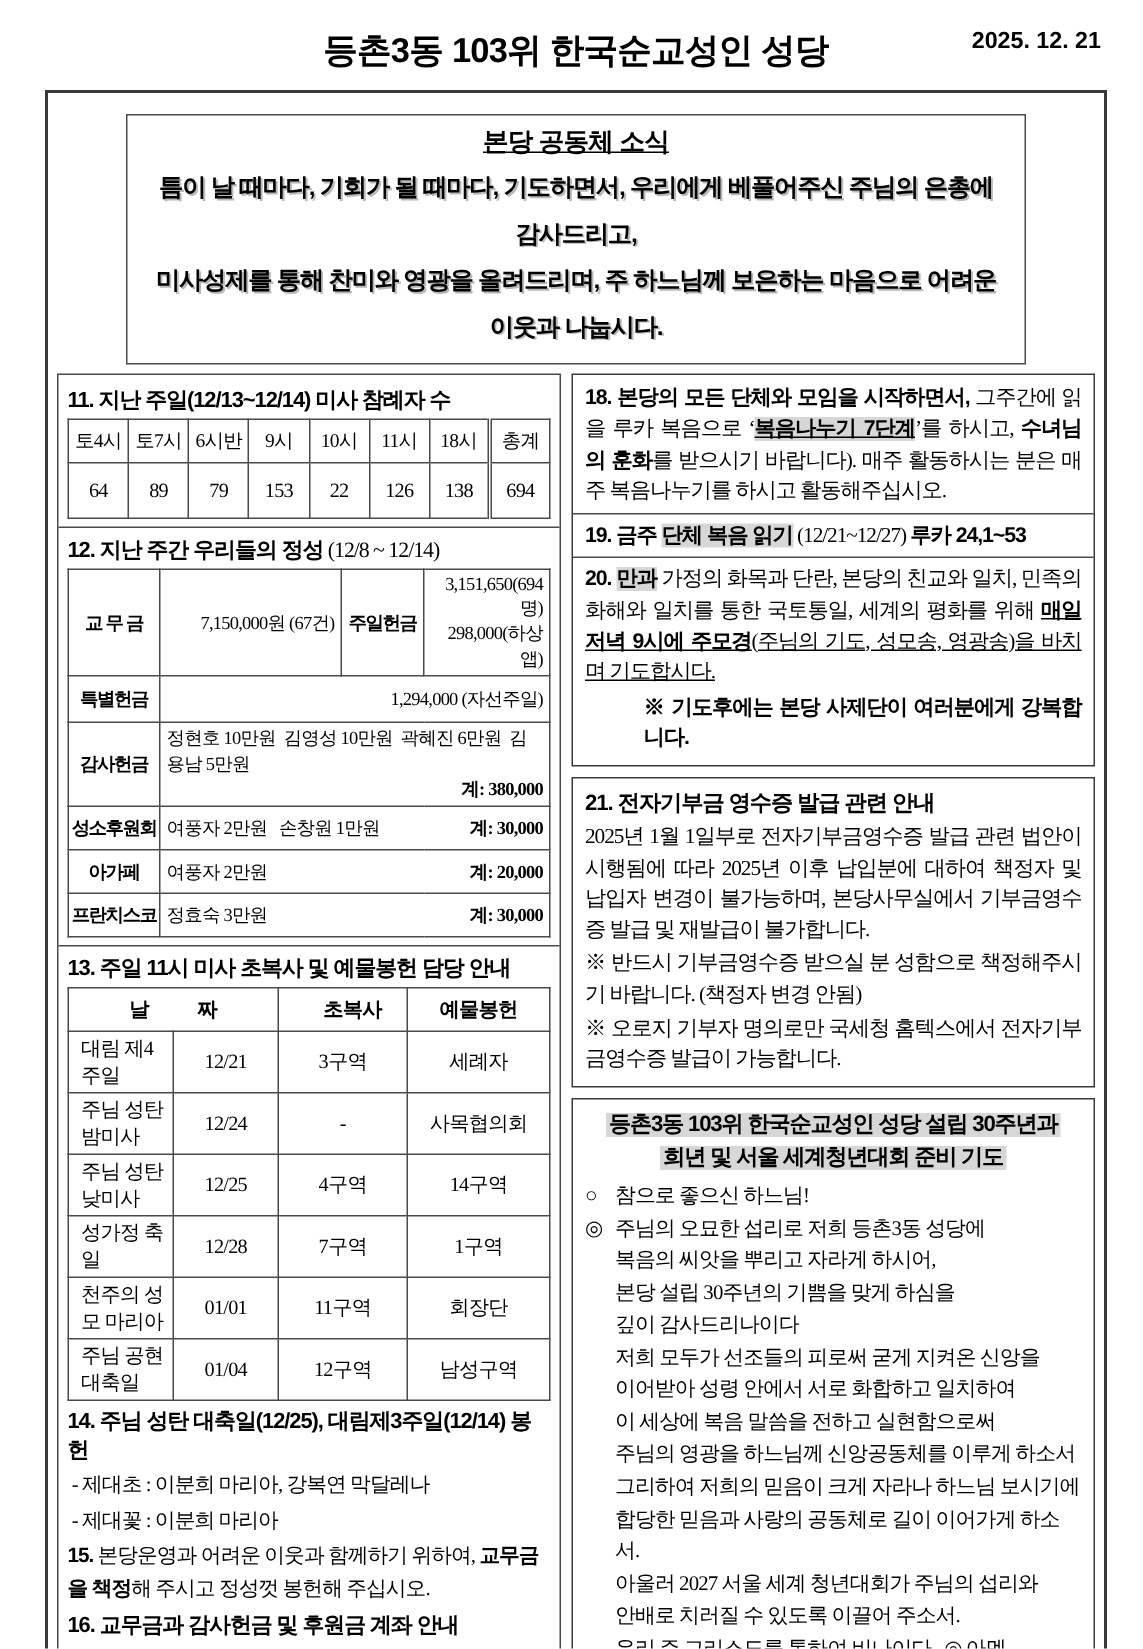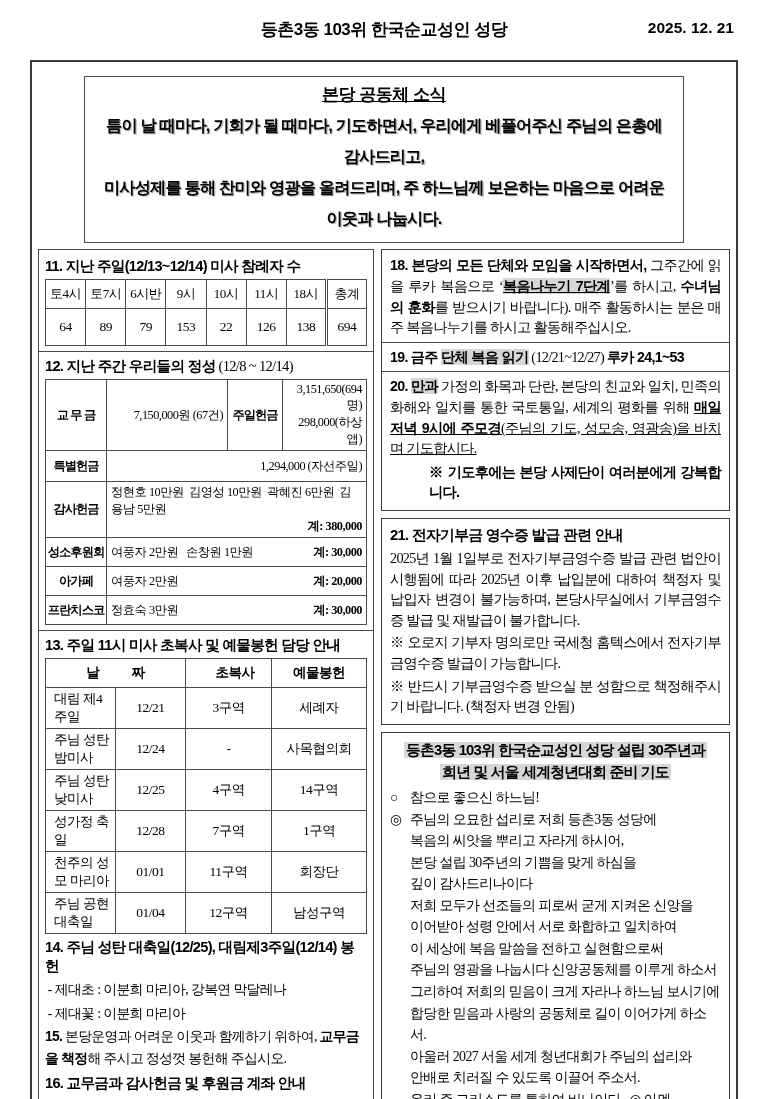--- a/index.html
+++ b/index.html
@@ -6,21 +6,21 @@
   body{
     width:762px;height:1099px;overflow:hidden;background:#fff;color:#000;
     font-family:"Liberation Sans","DejaVu Sans",sans-serif;
     -webkit-font-smoothing:antialiased;
   }
   .serif{font-family:"Liberation Serif","DejaVu Serif",serif;}
   .page{box-sizing:border-box;padding:18px 24px 0 30px;}
 
   
   .hdr{position:relative;height:30px;}
-  .hdr-title{text-align:center;font-size:17px;font-weight:bold;letter-spacing:-0.5px;}
+  .hdr-title{text-align:center;font-size:23px;font-weight:bold;letter-spacing:-0.5px;}
   .hdr-date{position:absolute;right:4px;top:1px;font-size:15.5px;font-weight:bold;}
 
   
   .outer{border:2px solid #3a3a3a;margin-top:12px;padding:6px;box-sizing:border-box;}
 
   .notice{border:1.5px solid #4a4a4a;margin:8px 46px 6px 46px;padding:4px 12px 8px;text-align:center;}
   .notice-title{font-size:17px;font-weight:bold;text-decoration:underline;letter-spacing:-0.5px;margin:2px 0 4px;}
   .notice-body{font-weight:800;font-size:16.2px;line-height:1.92;letter-spacing:-0.8px;
     text-shadow:1.3px 1.3px 0 #b9b9b9;}
 
@@ -240,22 +240,22 @@
           <div class="divider" style="margin:4px -8px;"></div>
           <p class="rpar serif"><span class="b">19. 금주 </span><span class="b hl">단체 복음 읽기</span><span> (12/21~12/27) </span><span class="b">루카 24,1~53</span></p>
           <div class="divider" style="margin:4px -8px;"></div>
           <p class="rpar serif"><span class="b">20. </span><span class="b hl">만과</span><span> 가정의 화목과 단란, 본당의 친교와 일치, 민족의 화해와 일치를 통한 국토통일, 세계의 평화를 위해 </span><span class="b ul">매일 저녁 9시에 주모경</span><span class="ul">(주님의 기도, 성모송, 영광송)을 바치며 기도합시다.</span></p>
           <p class="rpar b" style="margin-top:3px;margin-left:39px;">※ 기도후에는 본당 사제단이 여러분에게 강복합니다.</p>
         </div>
 
         <div class="rbox">
           <div class="sec-title" style="font-size:14.8px;">21. 전자기부금 영수증 발급 관련 안내</div>
           <p class="rpar serif"> 2025년 1월 1일부로 전자기부금영수증 발급 관련 법안이 시행됨에 따라 2025년 이후 납입분에 대하여 책정자 및 납입자 변경이 불가능하며, 본당사무실에서 기부금영수증 발급 및 재발급이 불가합니다.</p>
+          <p class="rpar serif"> ※ 반드시 기부금영수증 받으실 분 성함으로 책정해주시기 바랍니다. (책정자 변경 안됨)</p>
           <p class="rpar serif"> ※ 오로지 기부자 명의로만 국세청 홈텍스에서 전자기부금영수증 발급이 가능합니다.</p>
-          <p class="rpar serif"> ※ 반드시 기부금영수증 받으실 분 성함으로 책정해주시기 바랍니다. (책정자 변경 안됨)</p>
         </div>
 
         <div class="rbox grow">
           <div class="prayer-title">
             <span class="hl">등촌3동 103위 한국순교성인 성당 설립 30주년과</span><br>
             <span class="hl">희년 및 서울 세계청년대회 준비 기도</span>
           </div>
           <div class="serif">
             <div class="pl">
                 <span class="pm">○</span>
@@ -284,21 +284,21 @@
             <div class="pl">
                 <span class="pm"></span>
                 <span style="white-space:pre-wrap;">이어받아 성령 안에서 서로 화합하고 일치하여</span>
               </div>
             <div class="pl">
                 <span class="pm"></span>
                 <span style="white-space:pre-wrap;">이 세상에 복음 말씀을 전하고 실현함으로써</span>
               </div>
             <div class="pl">
                 <span class="pm"></span>
-                <span style="white-space:pre-wrap;">주님의 영광을 나눕시다 신앙공동체를 이루게 하소서</span>
+                <span style="white-space:pre-wrap;">주님의 영광을 하느님께 신앙공동체를 이루게 하소서</span>
               </div>
             <div class="pl">
                 <span class="pm"></span>
                 <span style="white-space:pre-wrap;">그리하여 저희의 믿음이 크게 자라나 하느님 보시기에</span>
               </div>
             <div class="pl">
                 <span class="pm"></span>
                 <span style="white-space:pre-wrap;">합당한 믿음과 사랑의 공동체로 길이 이어가게 하소서.</span>
               </div>
             <div class="pl">

